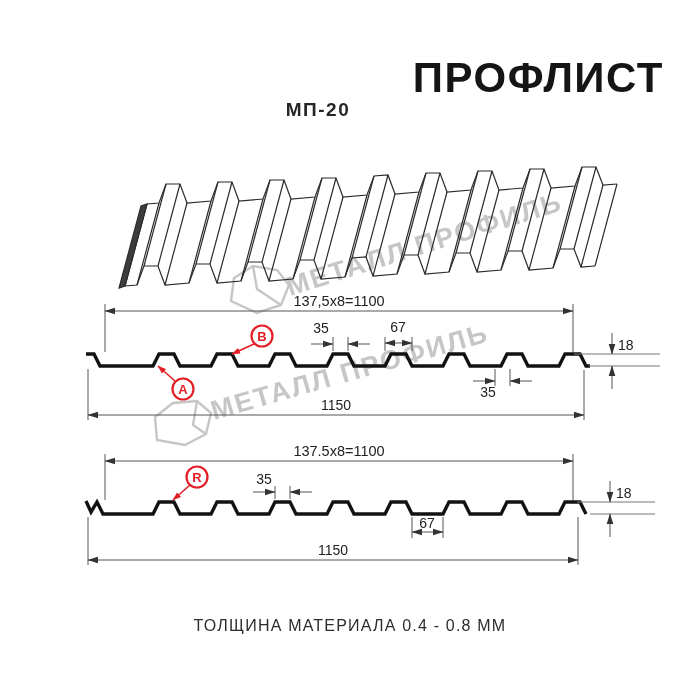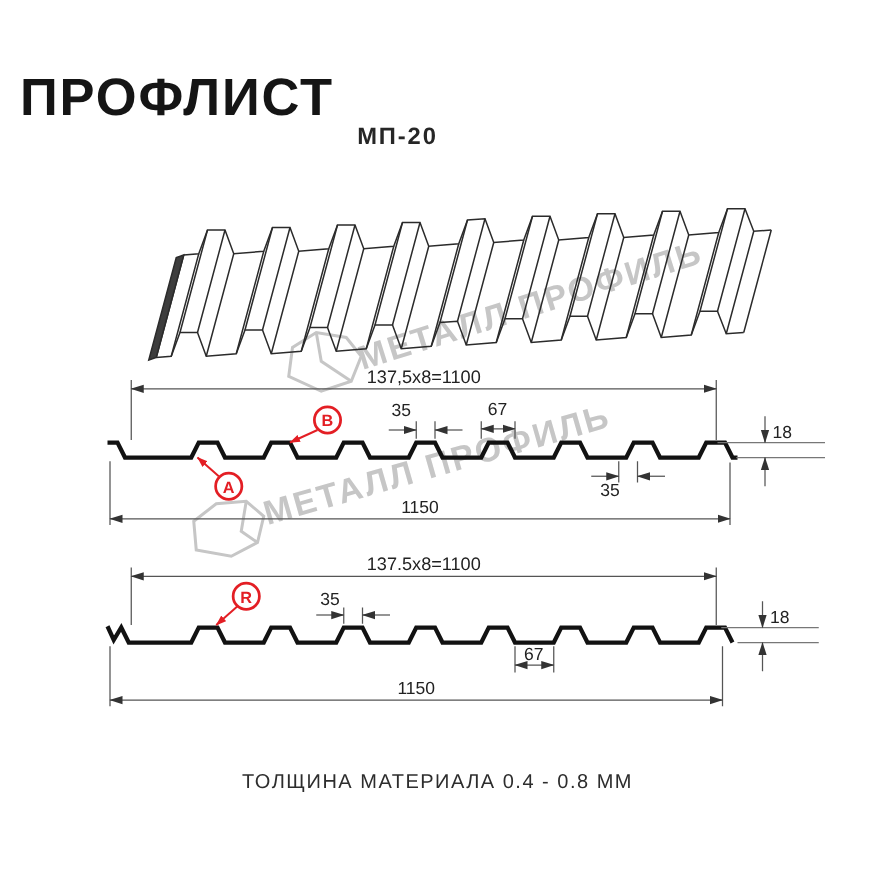--- a/index.html
+++ b/index.html
@@ -1,18 +1,18 @@
 <!DOCTYPE html>
 <html><head>
 <meta charset="utf-8">
 <style>
   html,body{margin:0;padding:0;background:#ffffff;}
   body{width:700px;height:700px;position:relative;font-family:"Liberation Sans",sans-serif;overflow:hidden;}
-  .title{position:absolute;top:54px;left:0;width:664px;text-align:left;
-         font-size:42px;font-weight:700;letter-spacing:1.5px;color:#151515;margin-left:16px;}
+  .title{position:absolute;top:54px;left:0;width:664px;text-align:right;
+         font-size:42px;font-weight:700;letter-spacing:1.5px;color:#151515;}
   .subtitle{position:absolute;top:99px;left:0;width:636px;text-align:center;
          font-size:19px;font-weight:600;letter-spacing:1.5px;color:#262626;}
   .footer{position:absolute;top:617px;left:0;width:700px;text-align:center;
          font-size:16px;font-weight:400;letter-spacing:1.2px;color:#2d2d2d;}
   svg.drawing{position:absolute;top:0;left:0;}
   .dim-text{font-family:"Liberation Sans",sans-serif;font-size:14px;fill:#222;}
   .mod-text{font-family:"Liberation Sans",sans-serif;font-size:14.5px;fill:#222;}
   .wm-text{font-family:"Liberation Sans",sans-serif;font-size:27px;font-weight:700;
            letter-spacing:2px;fill:#c6c6c6;}
   .circ-letter{font-family:"Liberation Sans",sans-serif;font-size:13px;font-weight:700;fill:#e31e24;}

